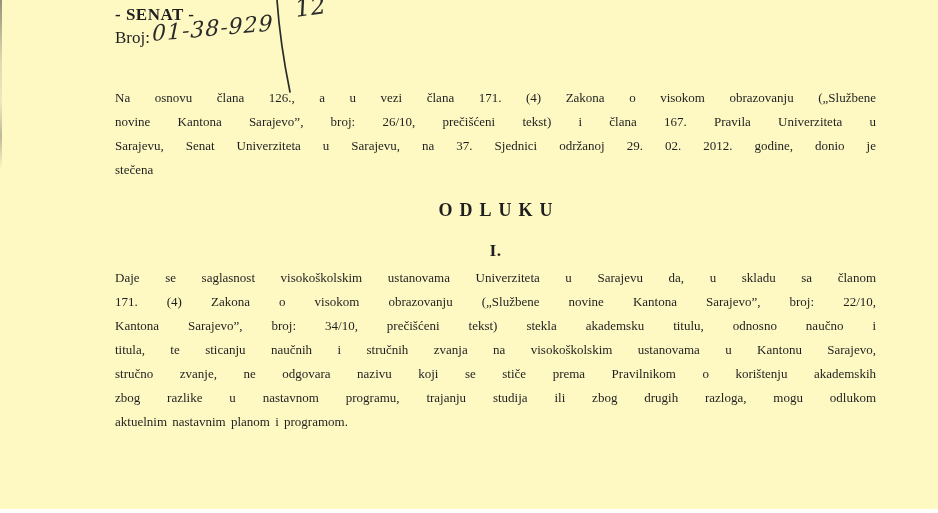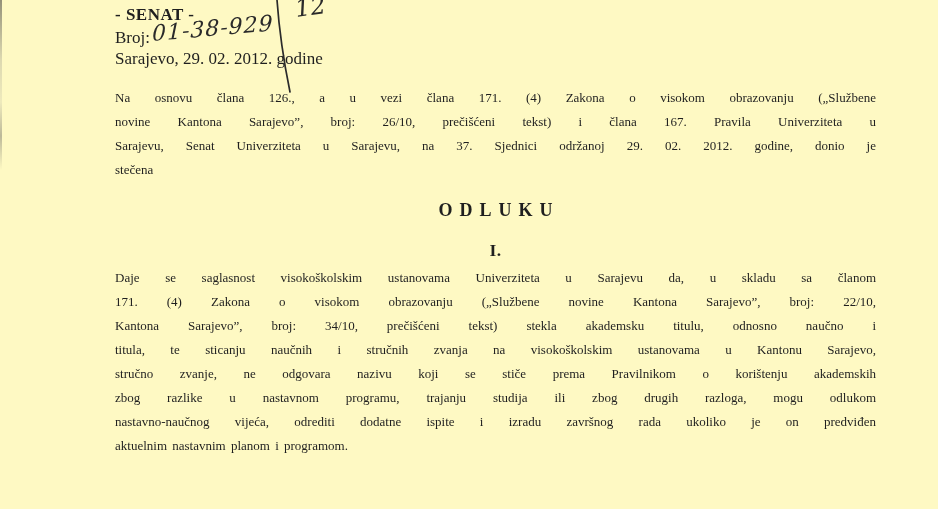--- a/index.html
+++ b/index.html
@@ -127,21 +127,20 @@
 <div class="doc">
 
   <div class="scan-edge"></div>
 
   <div class="header">
     <div class="senat">- SENAT -</div>
     <div class="broj-line">
       <span>Broj:</span><span class="hand">01-38-929</span>
       <span class="hand-year">12</span>
     </div>
-    <div class="date-line">Sarajevo, 29. 02. 2012. godine</div>
   </div>
 
   <svg class="slash-svg" width="938" height="513" viewBox="0 0 938 513">
     <path d="M277,0 C279,28 283,58 290,92" stroke="#2b2b2b" stroke-width="1.7" fill="none" stroke-linecap="round"></path>
   </svg>
 
   <div class="textblock intro">
     <div class="jline">Na osnovu člana 126., a u vezi člana 171. (4) Zakona o visokom obrazovanju („Službene</div>
     <div class="jline">novine Kantona Sarajevo”, broj: 26/10, prečišćeni tekst) i člana 167. Pravila Univerziteta u</div>
     <div class="jline">Sarajevu, Senat Univerziteta u Sarajevu, na 37. Sjednici održanoj 29. 02. 2012. godine, donio je</div>
@@ -152,17 +151,16 @@
 
   <div class="section-i">I.</div>
 
   <div class="textblock body-par">
     <div class="jline">Daje se saglasnost visokoškolskim ustanovama Univerziteta u Sarajevu da, u skladu sa članom</div>
     <div class="jline">171. (4) Zakona o visokom obrazovanju („Službene novine Kantona Sarajevo”, broj: 22/10,</div>
     <div class="jline">Kantona Sarajevo”, broj: 34/10, prečišćeni tekst) stekla akademsku titulu, odnosno naučno i</div>
     <div class="jline">titula, te sticanju naučnih i stručnih zvanja na visokoškolskim ustanovama u Kantonu Sarajevo,</div>
     <div class="jline">stručno zvanje, ne odgovara nazivu koji se stiče prema Pravilnikom o korištenju akademskih</div>
     <div class="jline">zbog razlike u nastavnom programu, trajanju studija ili zbog drugih razloga, mogu odlukom</div>
-    <div class="jline">nastavno-naučnog vijeća, odrediti dodatne ispite i izradu završnog rada ukoliko je on predviđen</div>
     <div class="lline">aktuelnim nastavnim planom i programom.</div>
   </div>
 
 </div>
 
 </body></html>

